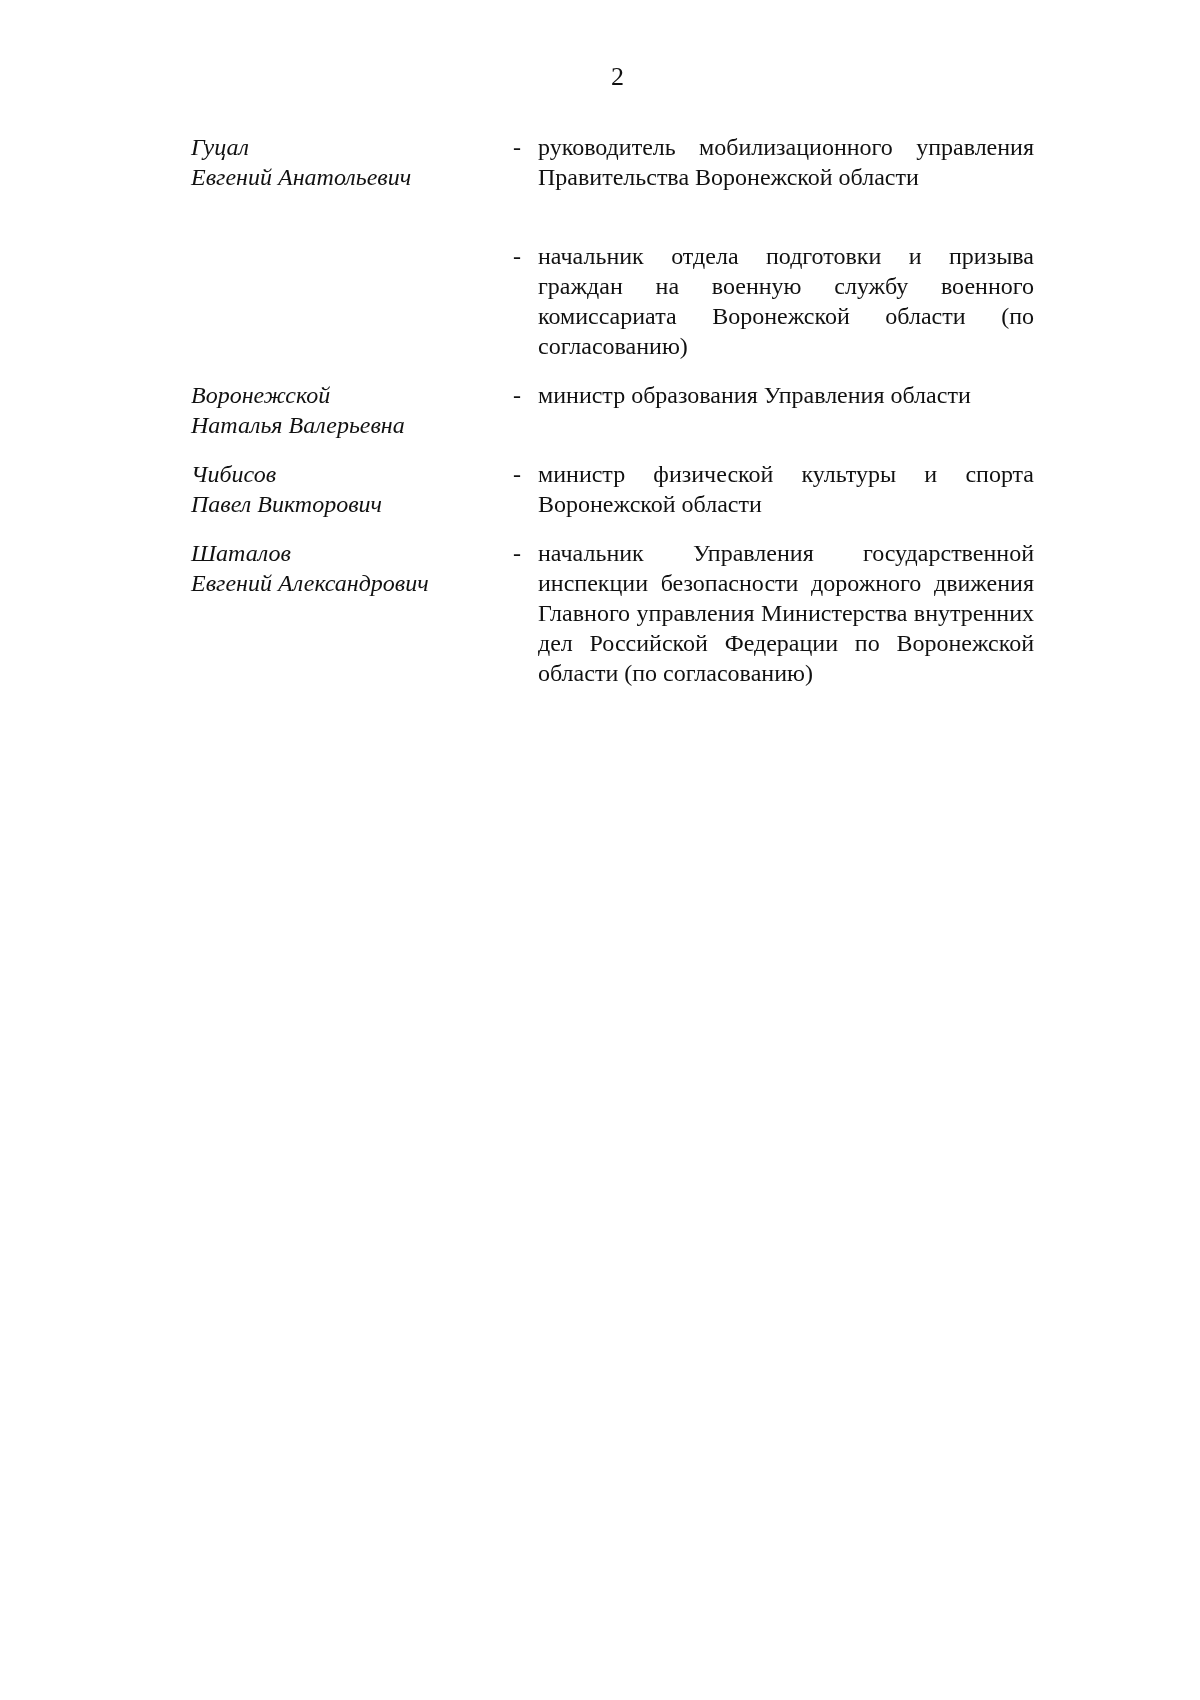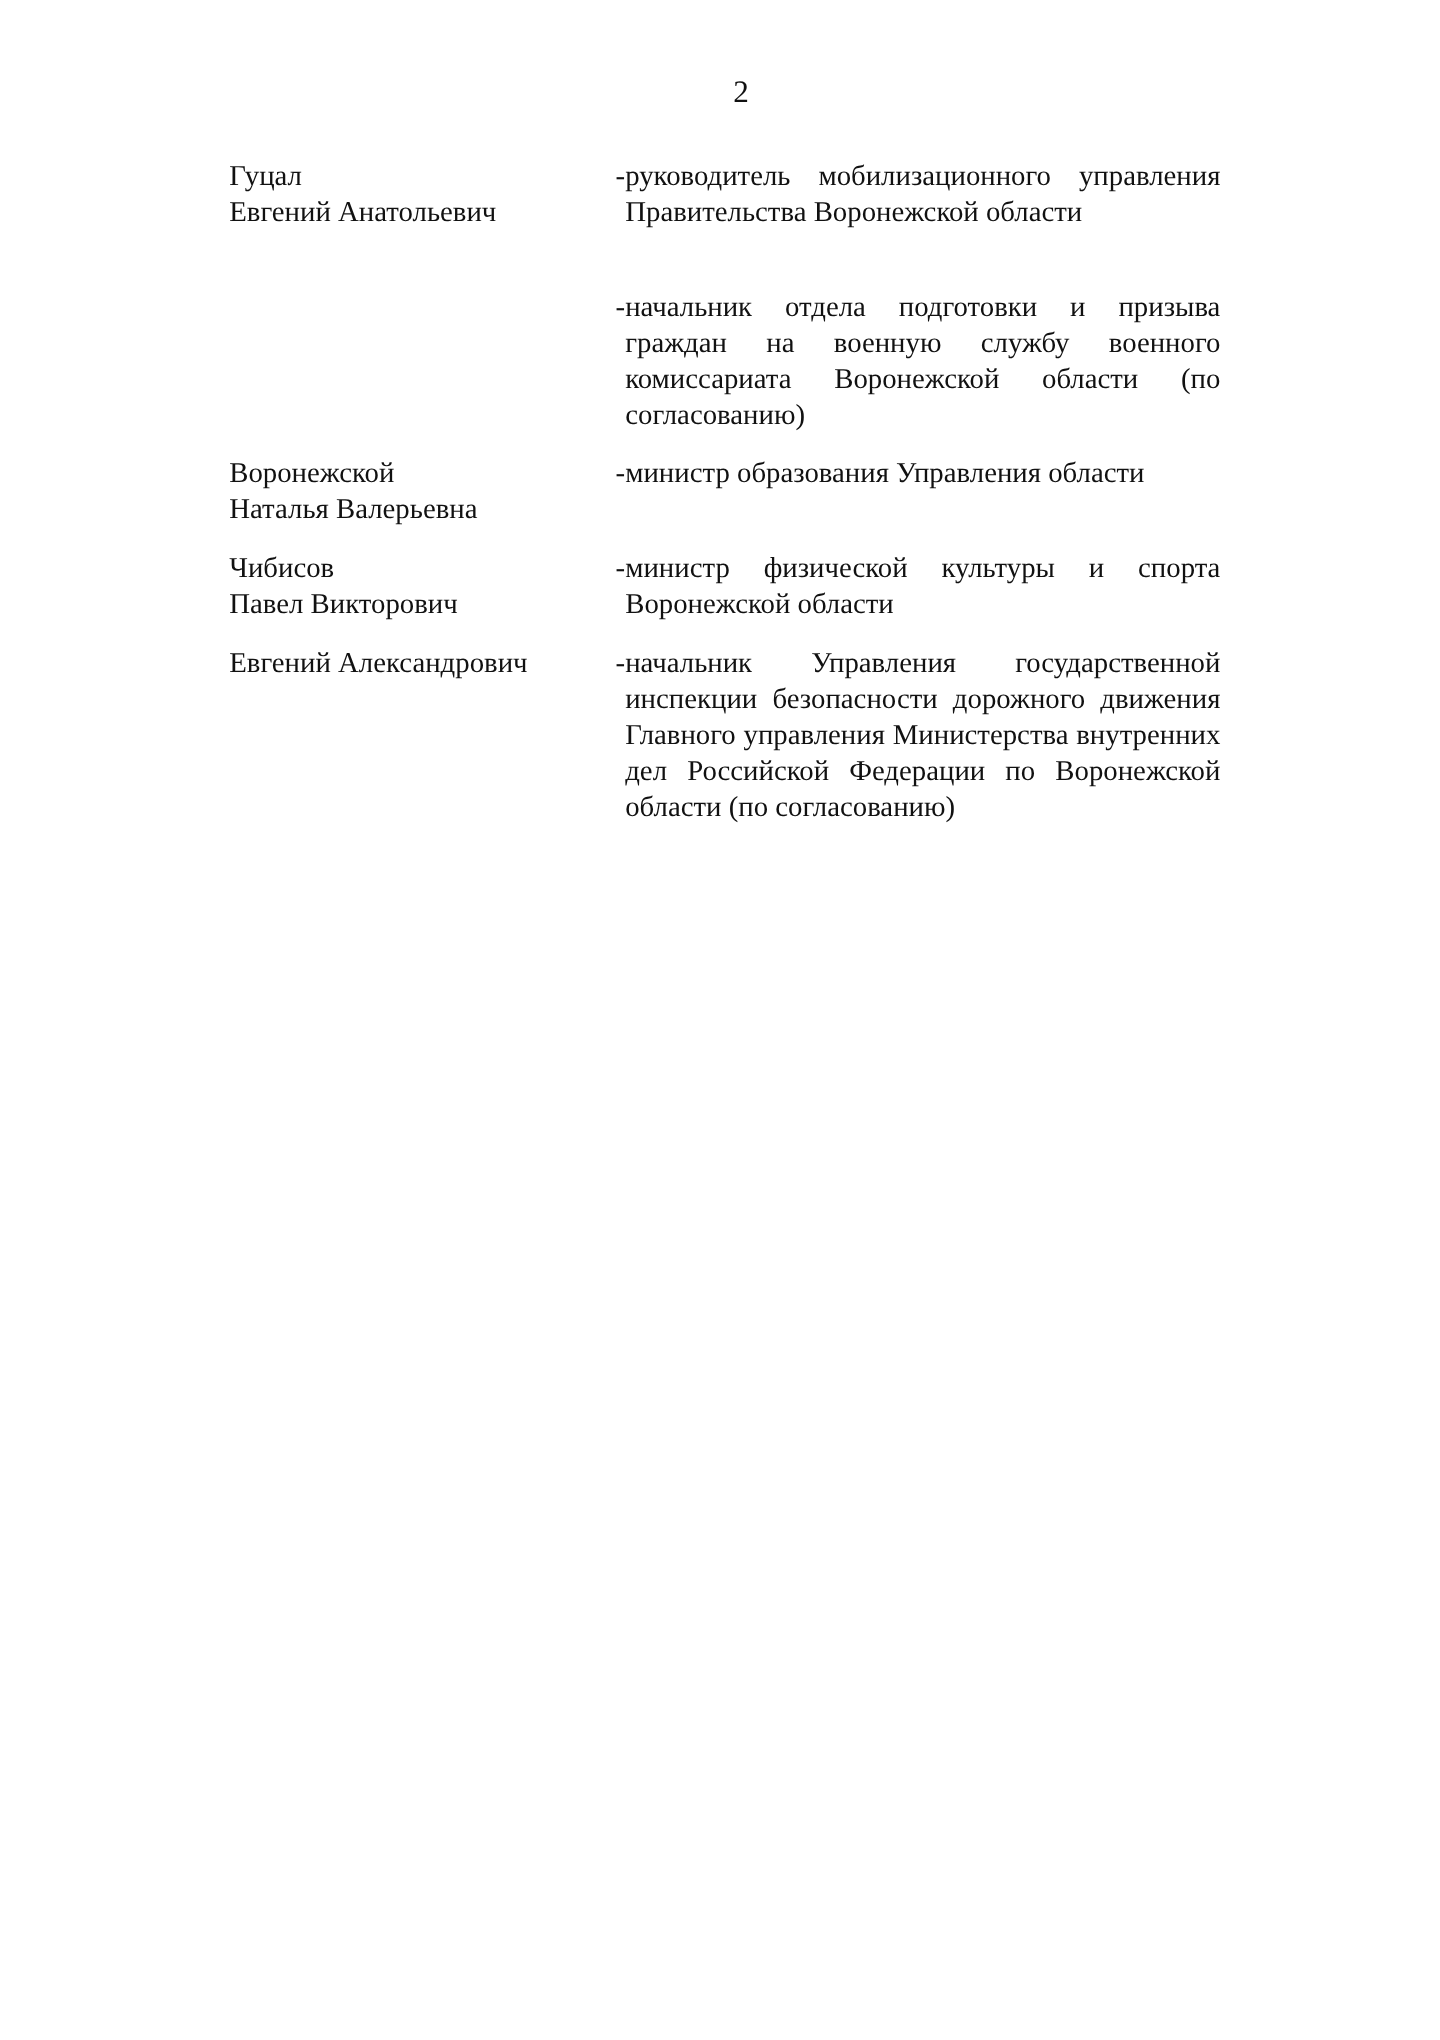--- a/index.html
+++ b/index.html
@@ -1,22 +1,22 @@
 <!DOCTYPE html>
 <html><head>
 <meta charset="utf-8">
 <style>
   html, body { margin:0; padding:0; background:#fff; }
   body { width:1200px; height:1700px; position:relative; font-family:"Liberation Serif", serif; color:#111; }
   .page-num { position:absolute; top:62px; left:0; width:1235px; text-align:center; font-size:26px; }
   .entry { position:absolute; left:191px; width:843px; font-size:24px; line-height:30px; }
-  .name { position:absolute; left:0; top:0; width:320px; }
+  .name { position:absolute; left:0; top:0; width:320px;font-style:italic; }
   .name div { white-space:nowrap; }
   .dash { position:absolute; left:322px; top:0; }
-  .desc { position:absolute; left:330px; top:0; width:496px; text-align:justify; text-align-last:left; }
+  .desc { position:absolute; left:347px; top:0; width:496px; text-align:justify; text-align-last:left; }
 </style>
 </head>
 <body>
 
 <div class="page-num">2</div>
 
 <div class="entry" style="top:132px">
   <div class="name">
     <div>Гуцал</div>
     <div>Евгений Анатольевич</div>
@@ -45,17 +45,18 @@
   <div class="name">
     <div>Чибисов</div>
     <div>Павел Викторович</div>
   </div>
   <div class="dash">-</div>
   <div class="desc">министр физической культуры и спорта Воронежской области</div>
 </div>
 
 <div class="entry" style="top:538px">
   <div class="name">
+    <div>Шаталов</div>
     <div>Евгений Александрович</div>
   </div>
   <div class="dash">-</div>
   <div class="desc">начальник Управления государственной инспекции безопасности дорожного движения Главного управления Министерства внутренних дел Российской Федерации по Воронежской области (по согласованию)</div>
 </div>
 
 </body></html>

